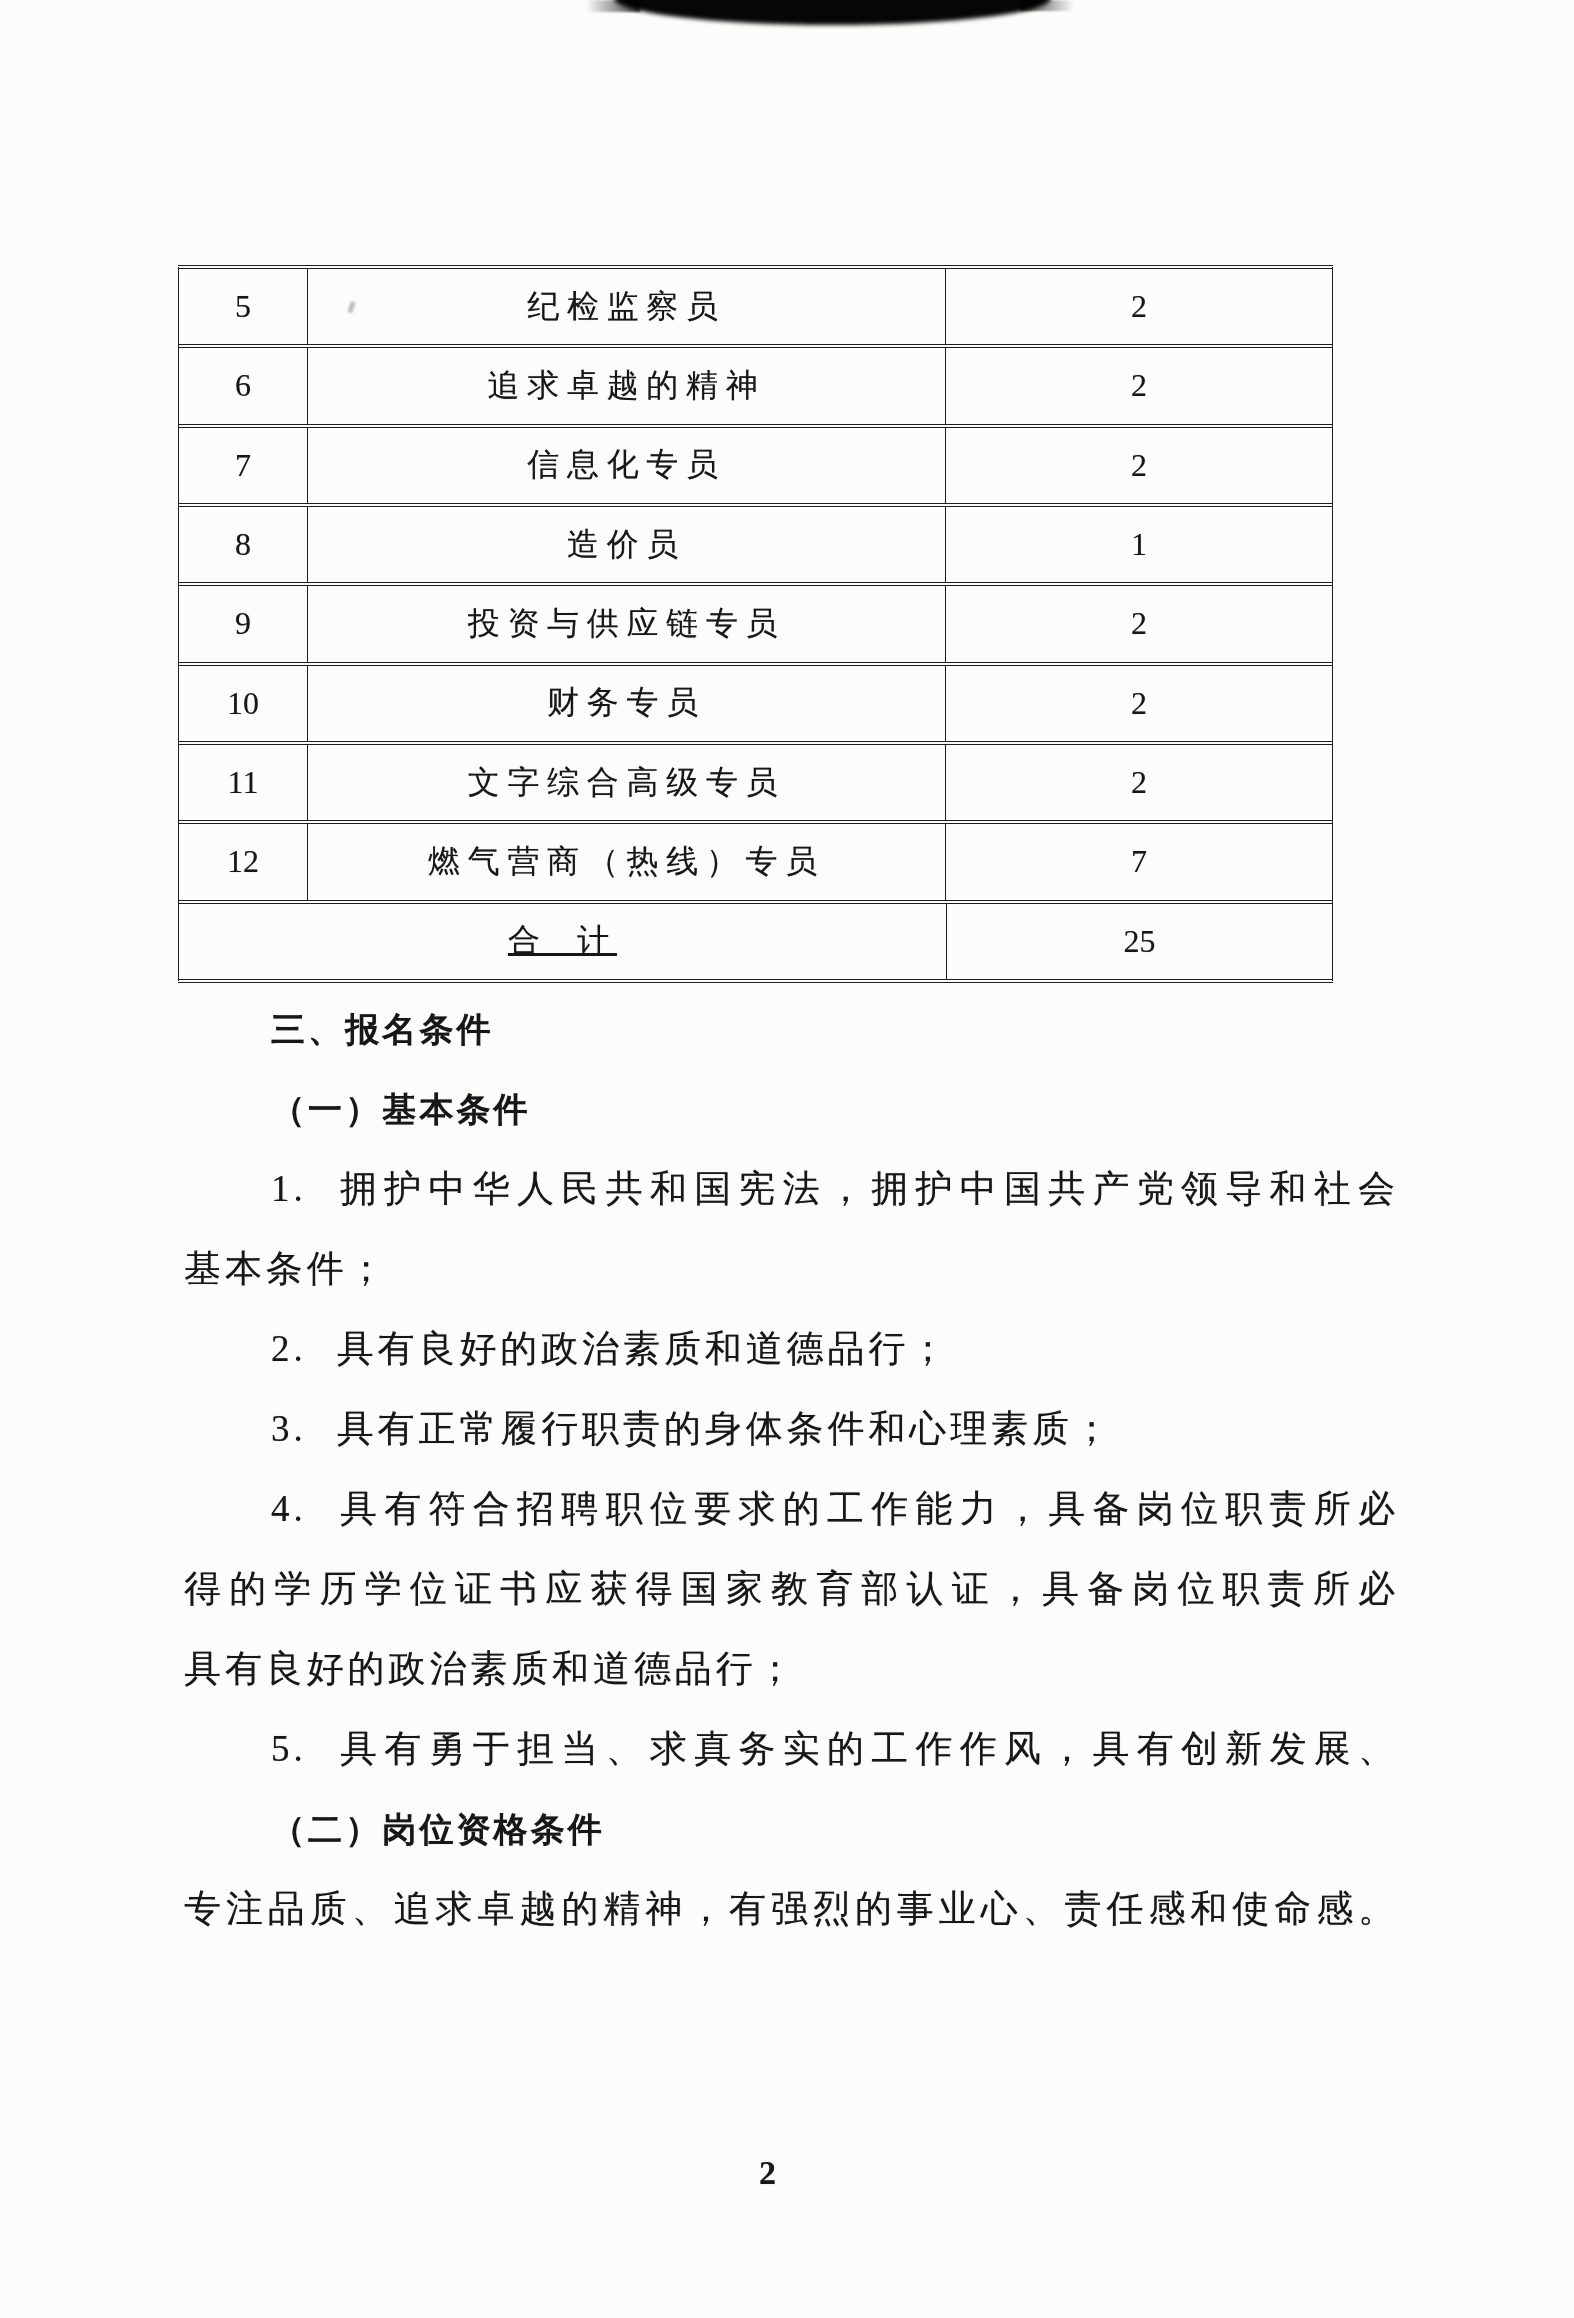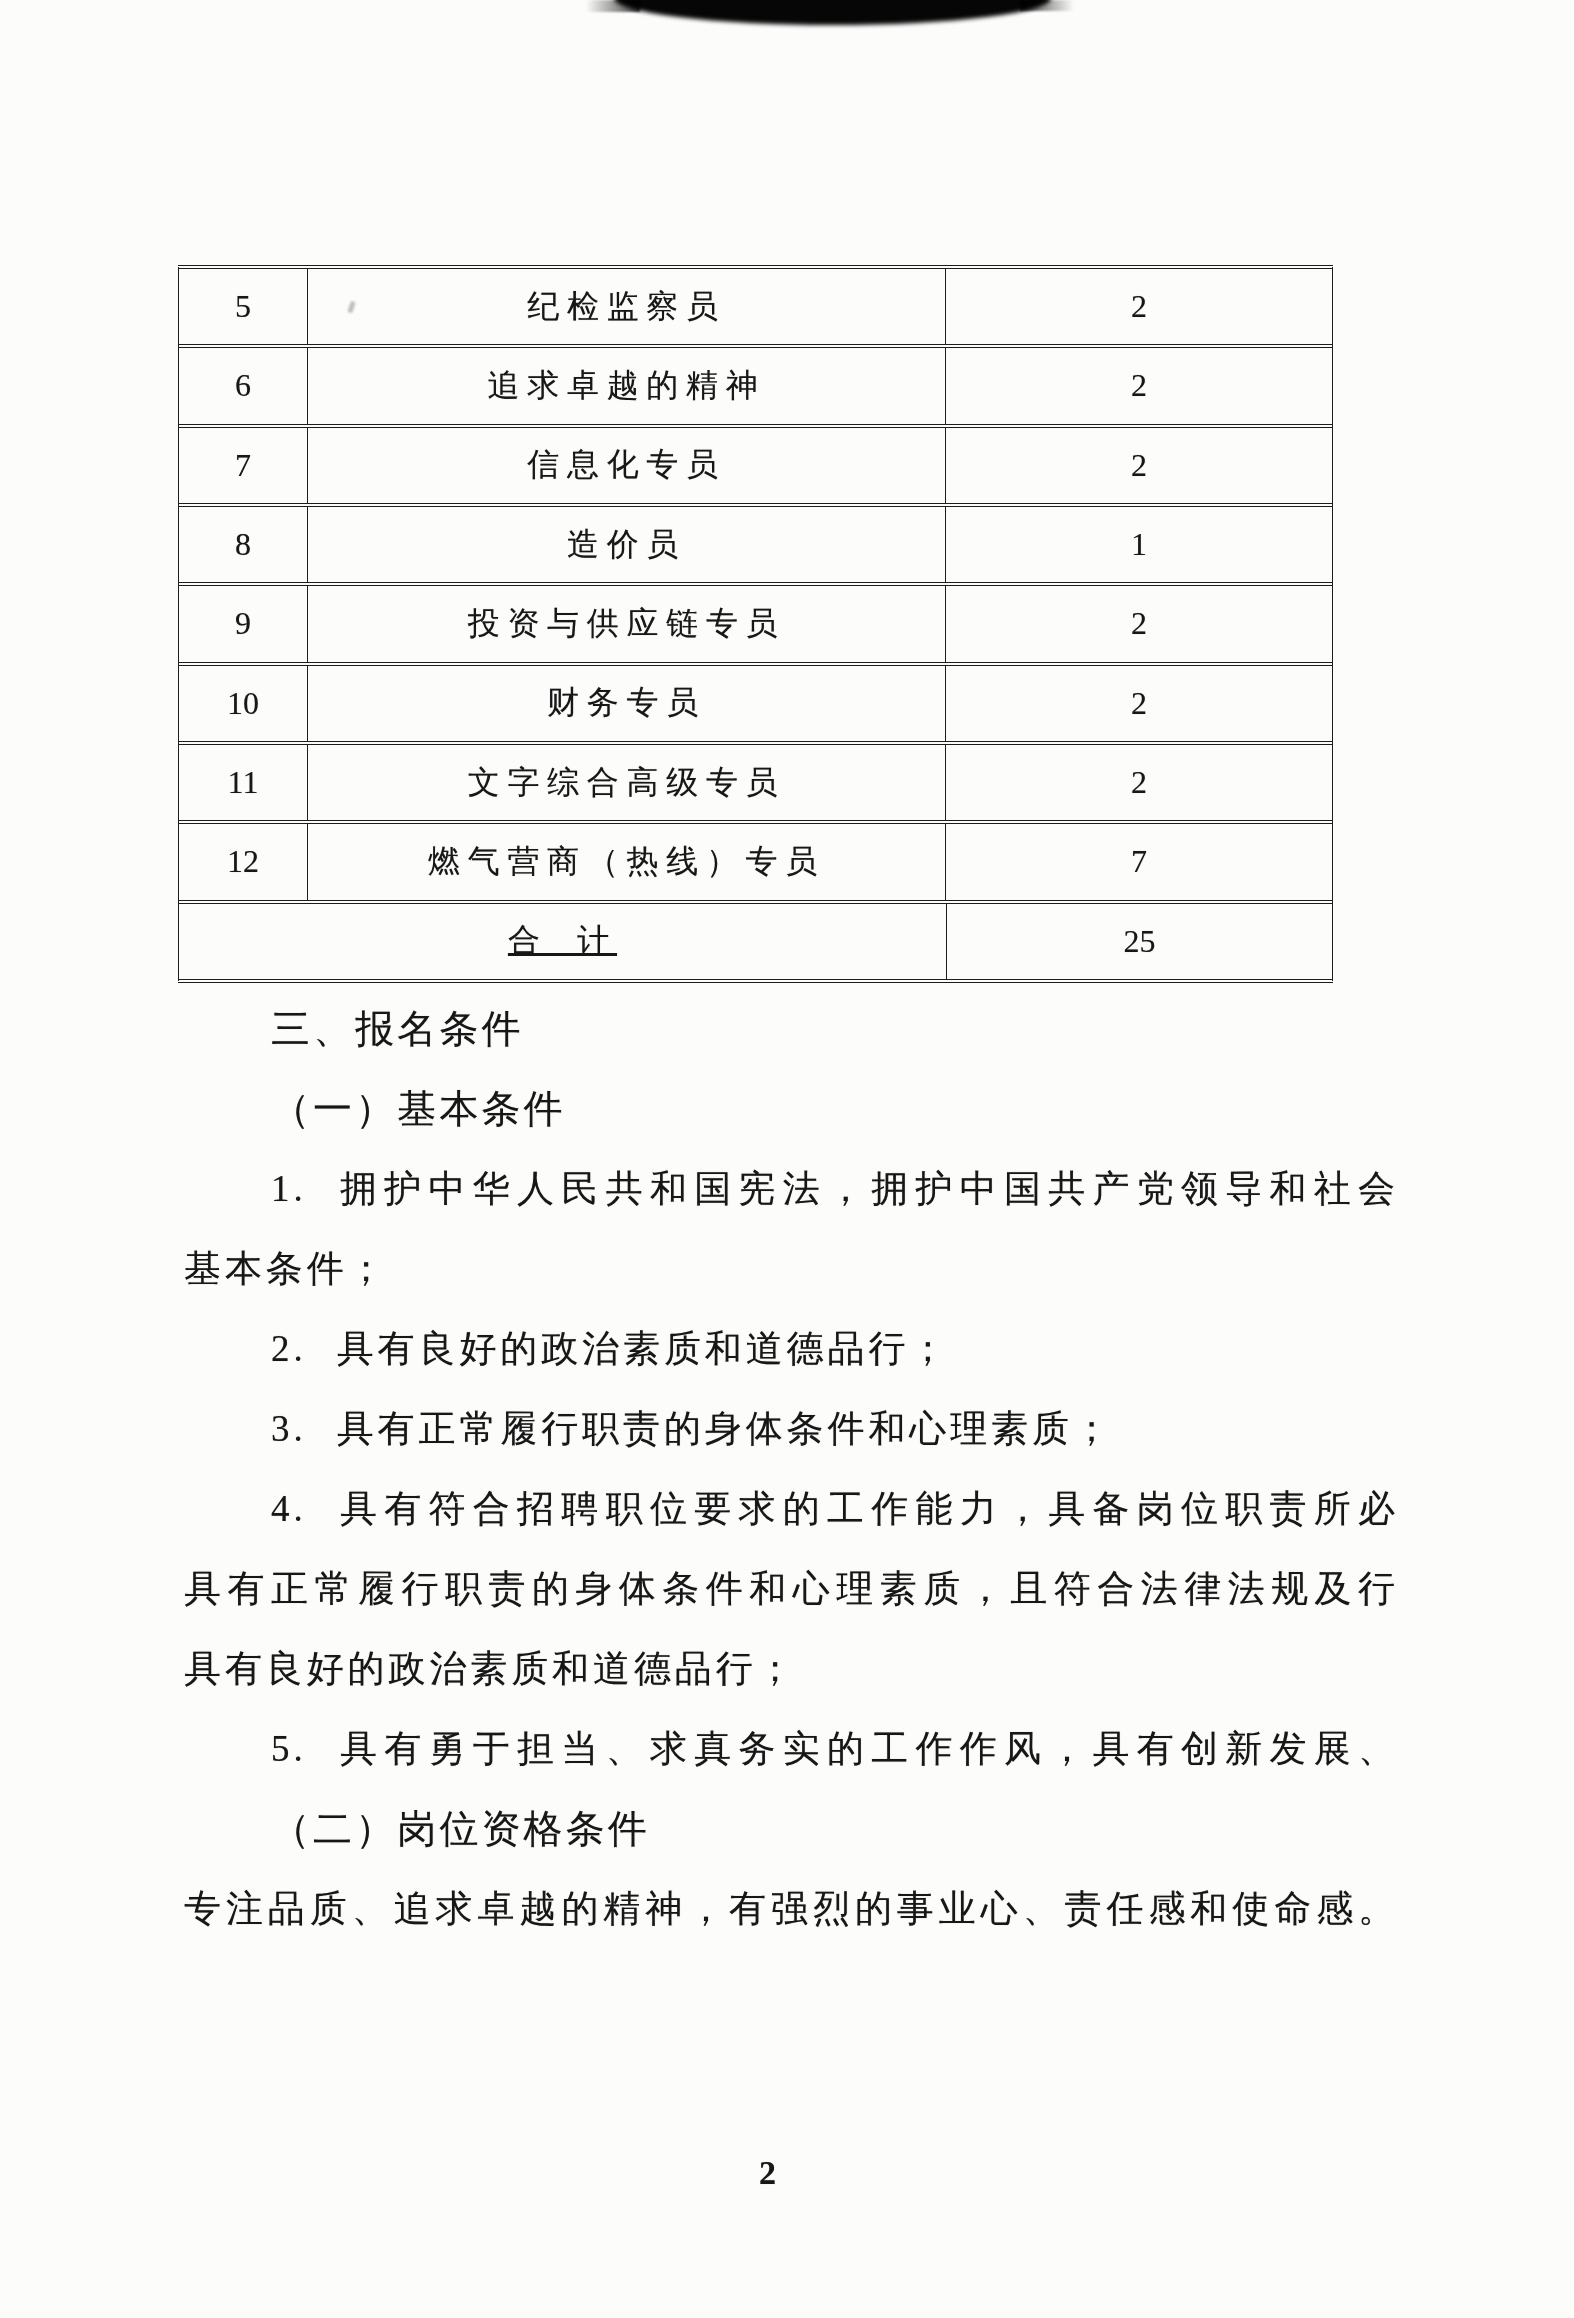--- a/index.html
+++ b/index.html
@@ -55,21 +55,21 @@
   .textblock{position:absolute;left:184px;top:989px;width:1215px;}
   .line{
     height:80px;line-height:80px;
     font-size:37px;letter-spacing:3.9px;word-spacing:17px;
     white-space:nowrap;
     text-shadow:0 0 0.8px rgba(0,0,0,.45);
   }
   .indent{padding-left:87px;}
   .bold-h{
     font-family:"Liberation Sans",sans-serif;
-    font-weight:400;font-size:39px;letter-spacing:3.1px;
+    font-weight:700;font-size:34px;letter-spacing:3.1px;
   }
   .jlast{
     white-space:normal;
     text-align:justify;text-align-last:justify;
     text-justify:inter-character;
   }
   .page-num{
     position:absolute;top:2150px;left:725px;width:85px;height:46px;
     line-height:46px;text-align:center;
     font-size:34px;font-weight:700;
@@ -144,21 +144,21 @@
   </div>
 
   <div class="textblock">
     <div class="line bold-h indent">三、报名条件</div>
     <div class="line bold-h indent">（一）基本条件</div>
     <div class="line indent jlast">1. 拥护中华人民共和国宪法，拥护中国共产党领导和社会</div>
     <div class="line">基本条件；</div>
     <div class="line indent">2. 具有良好的政治素质和道德品行；</div>
     <div class="line indent">3. 具有正常履行职责的身体条件和心理素质；</div>
     <div class="line indent jlast">4. 具有符合招聘职位要求的工作能力，具备岗位职责所必</div>
-    <div class="line jlast">具有正常履行职责的身体条件和心理素质，且符合法律法规及行</div>
+    <div class="line jlast">得的学历学位证书应获得国家教育部认证，具备岗位职责所必</div>
     <div class="line">具有良好的政治素质和道德品行；</div>
     <div class="line indent jlast">5. 具有勇于担当、求真务实的工作作风，具有创新发展、</div>
     <div class="line bold-h indent">（二）岗位资格条件</div>
     <div class="line jlast">专注品质、追求卓越的精神，有强烈的事业心、责任感和使命感。</div>
   </div>
 
   <div class="page-num">2</div>
 
 </div>
 

